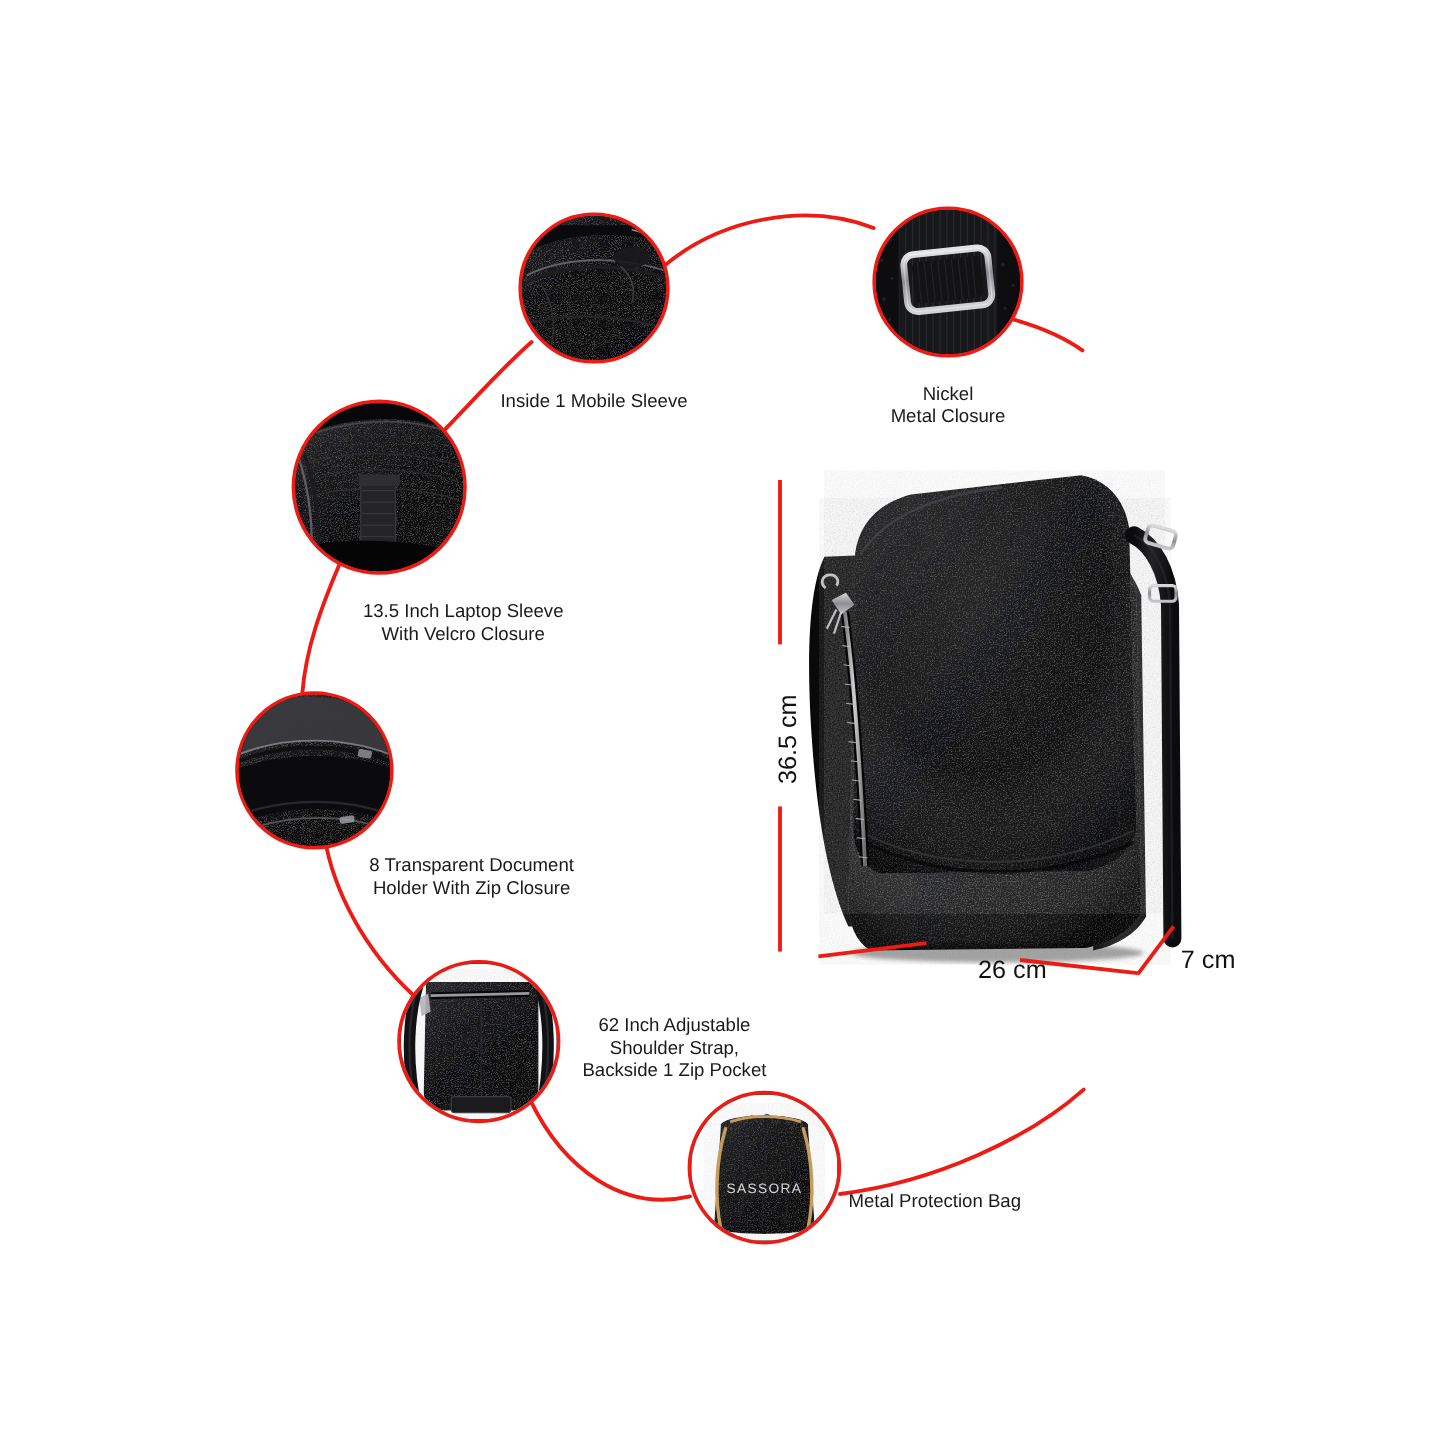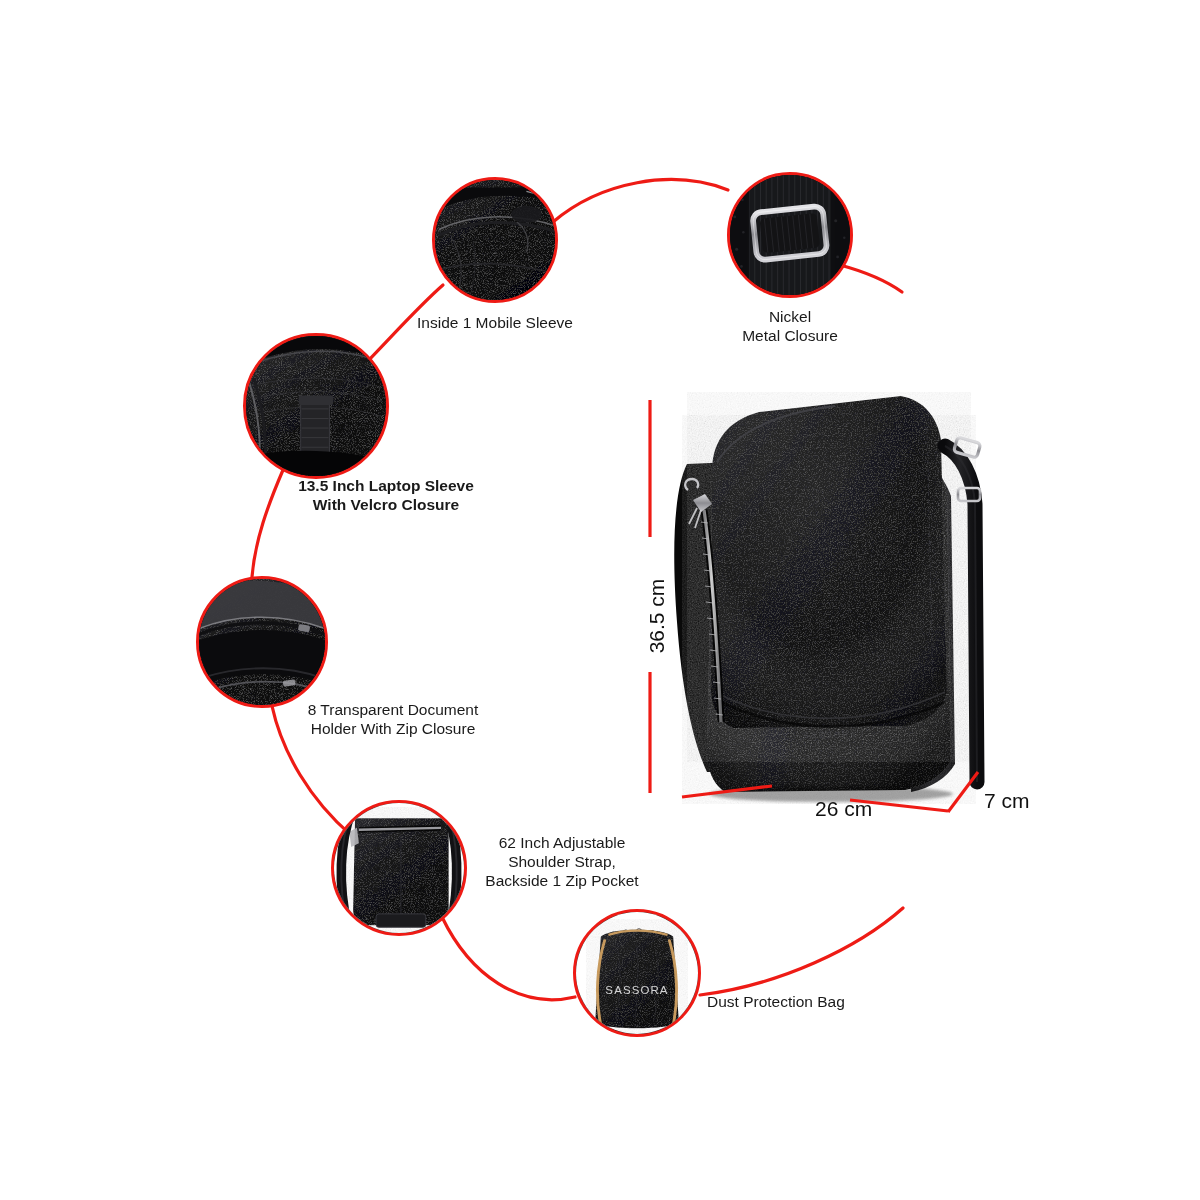--- a/index.html
+++ b/index.html
@@ -23,21 +23,21 @@
     border:3px solid #ee1b15;
     background:#1a1a1a;overflow:hidden;
     box-sizing:border-box;
   }
   .bubble .art{position:absolute;left:0;top:0;width:100%;height:100%;}
   .clabel{
     position:absolute;
     font-size:15.5px;line-height:19px;
     color:#1a1a1a;white-space:pre-line;
   }
-  .clabel.center{text-align:center;}
+  .clabel.center{text-align:center;margin-top:12px;}
   .clabel.left{text-align:left;}
 
   
   #hero{position:absolute;z-index:2;}
   #hero .herosvg{position:absolute;left:0;top:0;}
 
   
   .dimtext{
     position:absolute;z-index:5;
     font-size:21px;color:#111;
@@ -323,21 +323,21 @@
           <rect x="57" y="66" width="30" height="62" rx="3" fill="none" stroke="#3b3b40" stroke-width="1"></rect>
           <rect x="55" y="62" width="36" height="10" rx="2" fill="#2f2f33"></rect>
           <g stroke="#45454a" stroke-width="0.8" opacity="0.8">
             <path d="M58 76 h28 M58 86 h28 M58 96 h28 M58 106 h28 M58 116 h28"></path>
           </g>
         </g>
 
         <path d="M0 126 C 44 116, 100 118, 146 130 L146 146 L0 146 Z" fill="#050506"></path>
       </svg>
     </div>
-    <div class="clabel center" style="left:214px;top:476px;width:344px;font-weight:bold;">13.5 Inch Laptop Sleeve
+    <div class="clabel center" style="left:214px;top:488px;width:344px;">13.5 Inch Laptop Sleeve
 With Velcro Closure</div>
   </div>
 
   <div class="callout">
     <div class="bubble" style="left:196px;top:576px;width:132px;height:132px;">
       <svg class="art" viewBox="0 0 132 132" preserveAspectRatio="xMidYMid slice">
         <defs>
           <linearGradient id="dh1" x1="0" y1="0" x2="0.6" y2="1">
             <stop offset="0%" stop-color="#39393d"></stop>
             <stop offset="40%" stop-color="#18181b"></stop>
@@ -451,16 +451,16 @@
 
         <g stroke="#2b2b30" stroke-width="1" fill="none" opacity="0.65">
           <path d="M44 40 C 48 64, 46 90, 42 112"></path>
           <path d="M64 36 C 66 62, 64 92, 62 114"></path>
           <path d="M84 40 C 88 66, 86 92, 82 112"></path>
         </g>
 
         <text x="64" y="86" text-anchor="middle" font-family="Liberation Sans, sans-serif" font-size="12" letter-spacing="1.2" fill="#e9e9ea" opacity="0.9">SASSORA</text>
       </svg>
     </div>
-    <div class="clabel left" style="left:707px;top:992px;width:240px;">Dust Protection Bag</div>
+    <div class="clabel left" style="left:707px;top:992px;width:240px;">Metal Protection Bag</div>
   </div>
 
 </div>
 
 </body></html>

